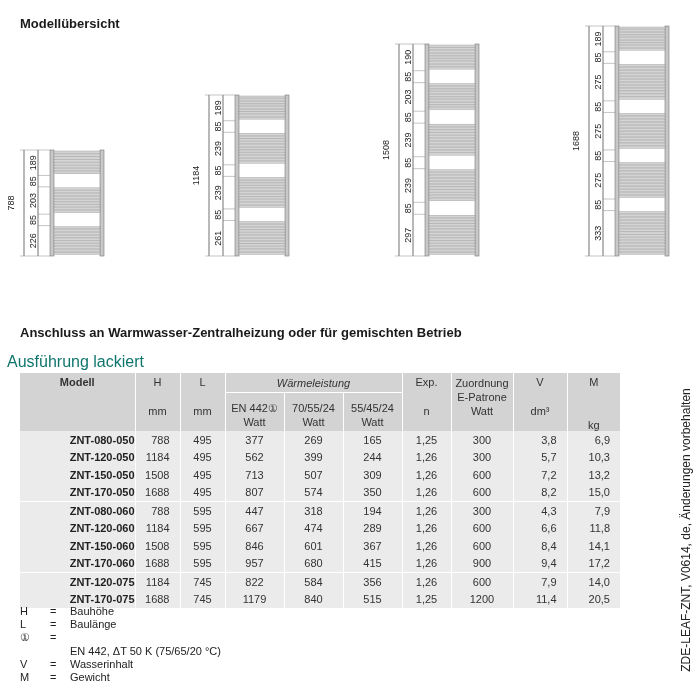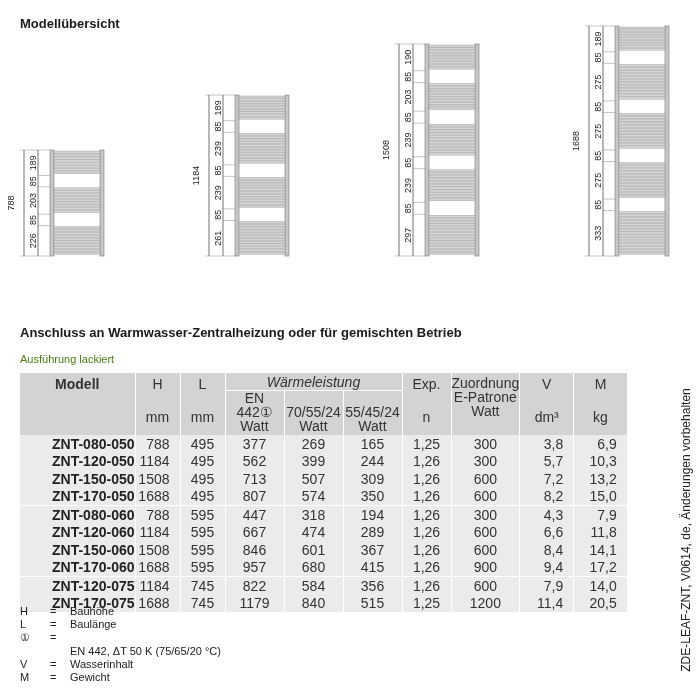--- a/index.html
+++ b/index.html
@@ -1,23 +1,23 @@
 <!DOCTYPE html>
 <html><head>
 <meta charset="utf-8">
 <style>
   html,body{margin:0;padding:0;background:#fff;}
   body{width:700px;height:700px;position:relative;overflow:hidden;font-family:"Liberation Sans",sans-serif;color:#1a1a1a;}
   .h-title{position:absolute;left:20px;top:16px;font-size:13px;font-weight:bold;}
   .section-title{position:absolute;left:20px;top:325px;font-size:13px;font-weight:bold;}
-  .sub-title{position:absolute;left:20px;top:353px;font-size:11px;color:#4d7c0f;}
+  .sub-title{position:absolute;left:7px;top:353px;font-size:16px;color:#0f766e;}
   .diagram{position:absolute;}
   .diagram svg{display:block;overflow:visible;}
   .dimtxt{font-family:"Liberation Sans",sans-serif;font-size:9px;fill:#222;}
-  table.spec{position:absolute;left:20px;top:373px;border-collapse:collapse;font-size:14px;border-radius:10px;}
+  table.spec{position:absolute;left:20px;top:373px;border-collapse:collapse;font-size:11px;border-radius:10px;}
   table.spec th, table.spec td{padding:0;text-align:center;font-weight:normal;}
   table.spec thead th{background:#d3d3d3;color:#333;}
   table.spec thead tr.r1 th{height:17px;}
   table.spec thead tr.r2 th{height:32px;line-height:14px;vertical-align:bottom;padding-bottom:2px;}
   table.spec thead th.sep{border-left:1px solid #fff;}
   table.spec thead th.wl-head{border-bottom:1px solid #fff;font-style:italic;}
   table.spec tbody td{background:#ebebeb;height:17.5px;color:#333;border-left:1px solid #fff;}
   table.spec tbody td.model{font-weight:bold;color:#222;border-left:none;text-align:right;padding-left:22px;}
   table.spec tbody td.num{text-align:right;padding-right:10px;}
   table.spec tbody tr.grp-start td{border-top:1px solid #fff;}
@@ -354,21 +354,21 @@
           <div>Zuordnung</div>
           <div>E-Patrone</div>
           <div>Watt</div>
         </th>
       <th class="sep" rowspan="2" style="vertical-align:top;padding-top:3px;">
           <div>V</div>
           <div style="margin-top:17px;">dm³</div>
         </th>
       <th class="sep" rowspan="2" style="vertical-align:top;padding-top:3px;">
           <div>M</div>
-          <div style="margin-top:17px;">kg</div>
+          <div style="margin-top:31px;">kg</div>
         </th>
     </tr>
     <tr class="r2">
       <th class="sep">
           <div>EN 442①</div>
           <div>Watt</div>
         </th>
       <th class="sep">
           <div>70/55/24</div>
           <div>Watt</div>

